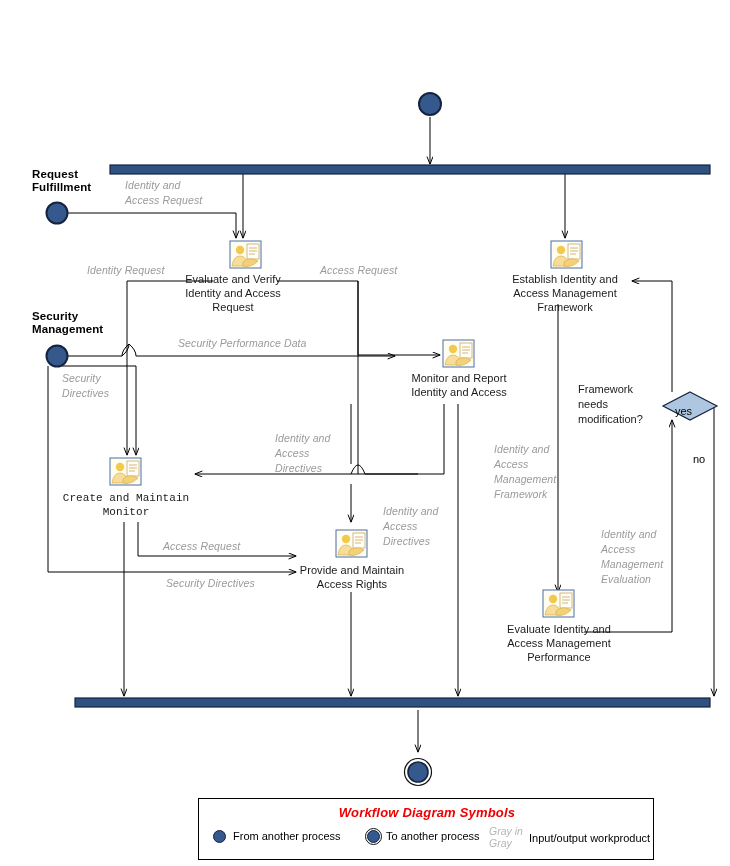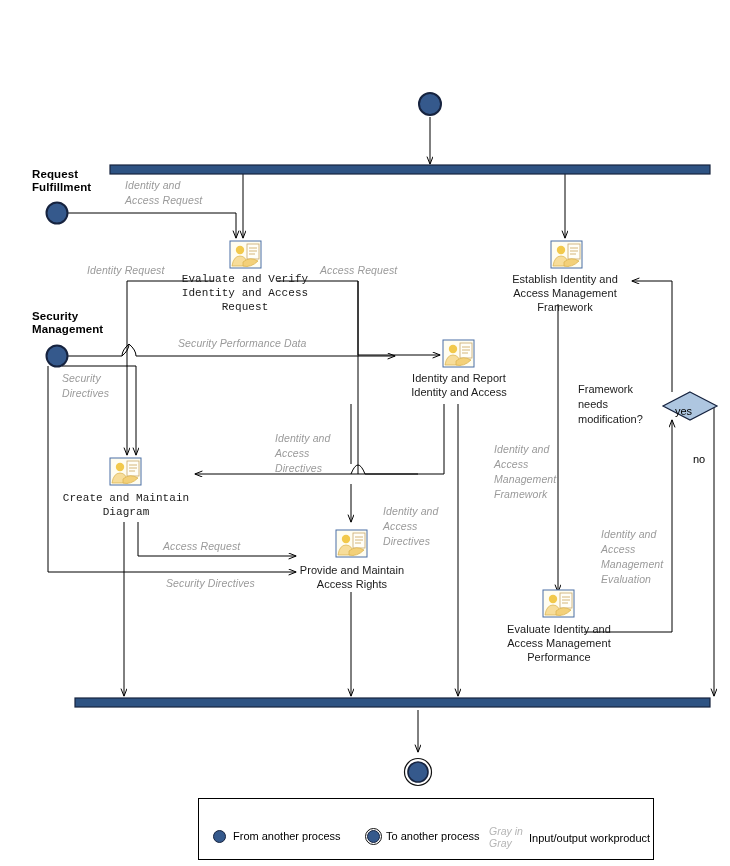--- a/index.html
+++ b/index.html
@@ -177,37 +177,37 @@
 
 <div class="lane-label" style="left:32px;top:168px;">
   <div>Request</div>
   <div>Fulfillment</div>
 </div>
 <div class="lane-label" style="left:32px;top:310px;">
   <div>Security</div>
   <div>Management</div>
 </div>
 
-<div class="act-label" style="left:180px;top:272px;width:130px;font-family:Liberation Mono, monospace;">
+<div class="act-label" style="left:168px;top:272px;width:130px;">
   <div>Evaluate and Verify</div>
   <div>Identity and Access</div>
   <div>Request</div>
 </div>
 <div class="act-label" style="left:496px;top:272px;width:138px;">
   <div>Establish Identity and</div>
   <div>Access Management</div>
   <div>Framework</div>
 </div>
 <div class="act-label" style="left:390px;top:371px;width:138px;">
-  <div>Identity and Report</div>
+  <div>Monitor and Report</div>
   <div>Identity and Access</div>
 </div>
 <div class="act-label" style="left:57px;top:491px;width:138px;font-family:Liberation Mono, monospace;">
   <div>Create and Maintain</div>
-  <div>Diagram</div>
+  <div>Monitor</div>
 </div>
 <div class="act-label" style="left:282px;top:563px;width:140px;">
   <div>Provide and Maintain</div>
   <div>Access Rights</div>
 </div>
 <div class="act-label" style="left:488px;top:622px;width:142px;">
   <div>Evaluate Identity and</div>
   <div>Access Management</div>
   <div>Performance</div>
 </div>
@@ -260,20 +260,21 @@
   <div>Evaluation</div>
 </div>
 <div class="wp-label" style="left:163px;top:539px;">
   <div>Access Request</div>
 </div>
 <div class="wp-label" style="left:166px;top:576px;">
   <div>Security Directives</div>
 </div>
 
 <div id="legend">
+  <div id="legend-title">Workflow Diagram Symbols</div>
 
   <span class="lg-dot" style="left:14px;top:31px;"></span>
   <span class="lg-item" style="left:34px;top:31px;">From another process</span>
 
   <span class="lg-ring" style="left:166px;top:29px;"></span>
   <span class="lg-dot" style="left:168px;top:31px;"></span>
   <span class="lg-item" style="left:187px;top:31px;">To another process</span>
 
   <span class="lg-gray" style="left:290px;top:26px;">
     <span style="display:block">Gray in</span>

